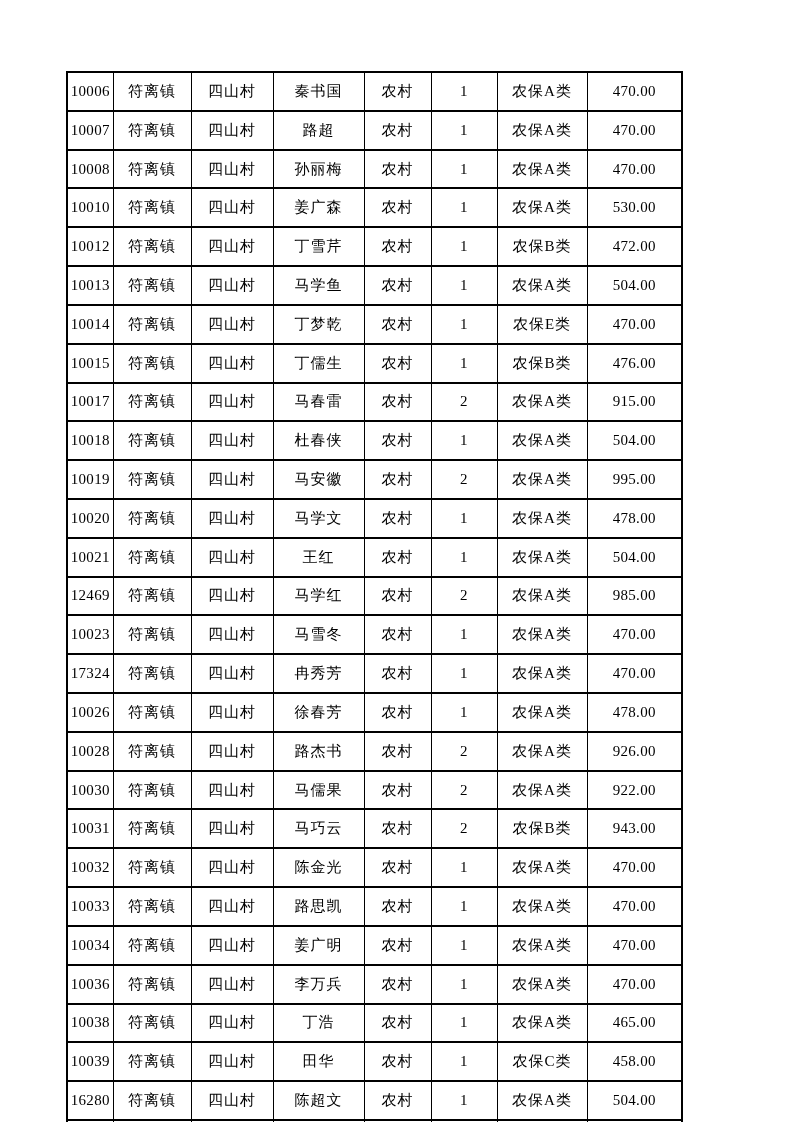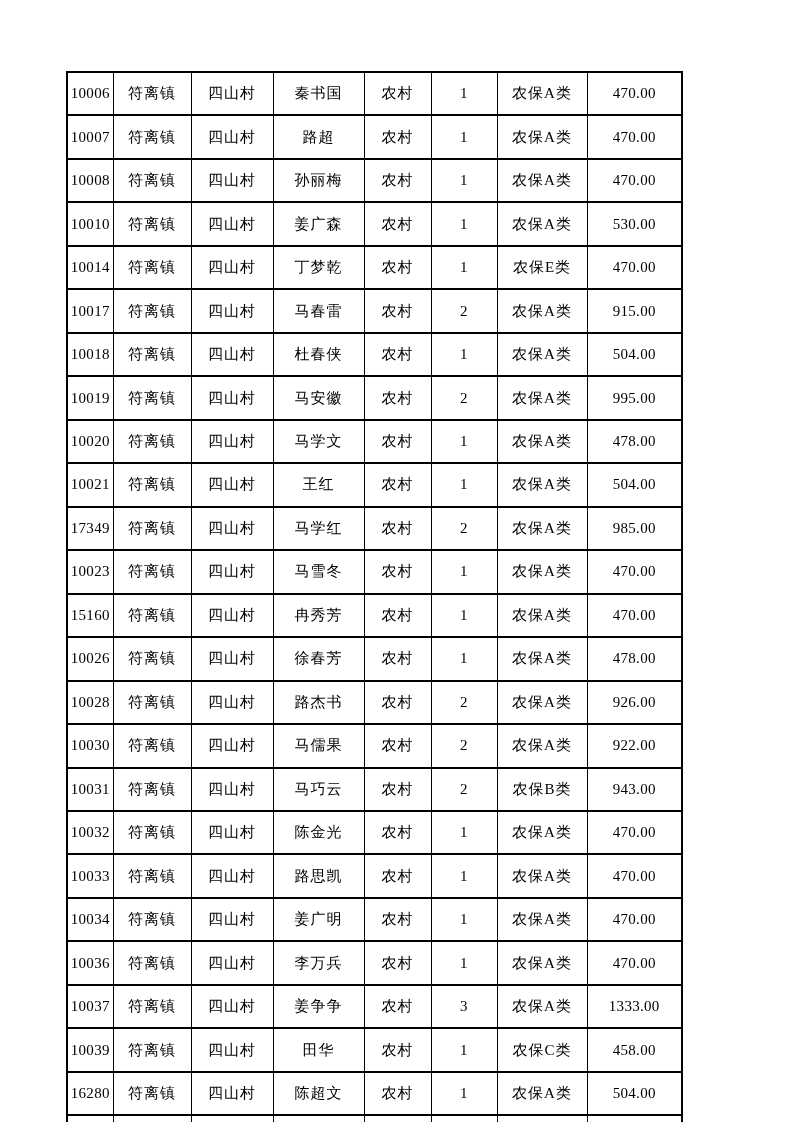--- a/index.html
+++ b/index.html
@@ -89,30 +89,60 @@
           <td class="num">10010</td>
           <td class="cjk">符离镇</td>
           <td class="cjk">四山村</td>
           <td class="cjk">姜广森</td>
           <td class="cjk">农村</td>
           <td class="num">1</td>
           <td class="cjk">农保A类</td>
           <td class="num">530.00</td>
         </tr>
         <tr>
+          <td class="num">10012</td>
+          <td class="cjk">符离镇</td>
+          <td class="cjk">四山村</td>
+          <td class="cjk">丁雪芹</td>
+          <td class="cjk">农村</td>
+          <td class="num">1</td>
+          <td class="cjk">农保B类</td>
+          <td class="num">472.00</td>
+        </tr>
+        <tr>
+          <td class="num">10013</td>
+          <td class="cjk">符离镇</td>
+          <td class="cjk">四山村</td>
+          <td class="cjk">马学鱼</td>
+          <td class="cjk">农村</td>
+          <td class="num">1</td>
+          <td class="cjk">农保A类</td>
+          <td class="num">504.00</td>
+        </tr>
+        <tr>
           <td class="num">10014</td>
           <td class="cjk">符离镇</td>
           <td class="cjk">四山村</td>
           <td class="cjk">丁梦乾</td>
           <td class="cjk">农村</td>
           <td class="num">1</td>
           <td class="cjk">农保E类</td>
           <td class="num">470.00</td>
         </tr>
         <tr>
+          <td class="num">10015</td>
+          <td class="cjk">符离镇</td>
+          <td class="cjk">四山村</td>
+          <td class="cjk">丁儒生</td>
+          <td class="cjk">农村</td>
+          <td class="num">1</td>
+          <td class="cjk">农保B类</td>
+          <td class="num">476.00</td>
+        </tr>
+        <tr>
           <td class="num">10017</td>
           <td class="cjk">符离镇</td>
           <td class="cjk">四山村</td>
           <td class="cjk">马春雷</td>
           <td class="cjk">农村</td>
           <td class="num">2</td>
           <td class="cjk">农保A类</td>
           <td class="num">915.00</td>
         </tr>
         <tr>
@@ -149,41 +179,41 @@
           <td class="num">10021</td>
           <td class="cjk">符离镇</td>
           <td class="cjk">四山村</td>
           <td class="cjk">王红</td>
           <td class="cjk">农村</td>
           <td class="num">1</td>
           <td class="cjk">农保A类</td>
           <td class="num">504.00</td>
         </tr>
         <tr>
-          <td class="num">17349</td>
+          <td class="num">12469</td>
           <td class="cjk">符离镇</td>
           <td class="cjk">四山村</td>
           <td class="cjk">马学红</td>
           <td class="cjk">农村</td>
           <td class="num">2</td>
           <td class="cjk">农保A类</td>
           <td class="num">985.00</td>
         </tr>
         <tr>
           <td class="num">10023</td>
           <td class="cjk">符离镇</td>
           <td class="cjk">四山村</td>
           <td class="cjk">马雪冬</td>
           <td class="cjk">农村</td>
           <td class="num">1</td>
           <td class="cjk">农保A类</td>
           <td class="num">470.00</td>
         </tr>
         <tr>
-          <td class="num">15160</td>
+          <td class="num">17324</td>
           <td class="cjk">符离镇</td>
           <td class="cjk">四山村</td>
           <td class="cjk">冉秀芳</td>
           <td class="cjk">农村</td>
           <td class="num">1</td>
           <td class="cjk">农保A类</td>
           <td class="num">470.00</td>
         </tr>
         <tr>
           <td class="num">10026</td>
@@ -259,28 +289,28 @@
           <td class="num">10036</td>
           <td class="cjk">符离镇</td>
           <td class="cjk">四山村</td>
           <td class="cjk">李万兵</td>
           <td class="cjk">农村</td>
           <td class="num">1</td>
           <td class="cjk">农保A类</td>
           <td class="num">470.00</td>
         </tr>
         <tr>
-          <td class="num">10037</td>
-          <td class="cjk">符离镇</td>
-          <td class="cjk">四山村</td>
-          <td class="cjk">姜争争</td>
-          <td class="cjk">农村</td>
-          <td class="num">3</td>
-          <td class="cjk">农保A类</td>
-          <td class="num">1333.00</td>
+          <td class="num">10038</td>
+          <td class="cjk">符离镇</td>
+          <td class="cjk">四山村</td>
+          <td class="cjk">丁浩</td>
+          <td class="cjk">农村</td>
+          <td class="num">1</td>
+          <td class="cjk">农保A类</td>
+          <td class="num">465.00</td>
         </tr>
         <tr>
           <td class="num">10039</td>
           <td class="cjk">符离镇</td>
           <td class="cjk">四山村</td>
           <td class="cjk">田华</td>
           <td class="cjk">农村</td>
           <td class="num">1</td>
           <td class="cjk">农保C类</td>
           <td class="num">458.00</td>

